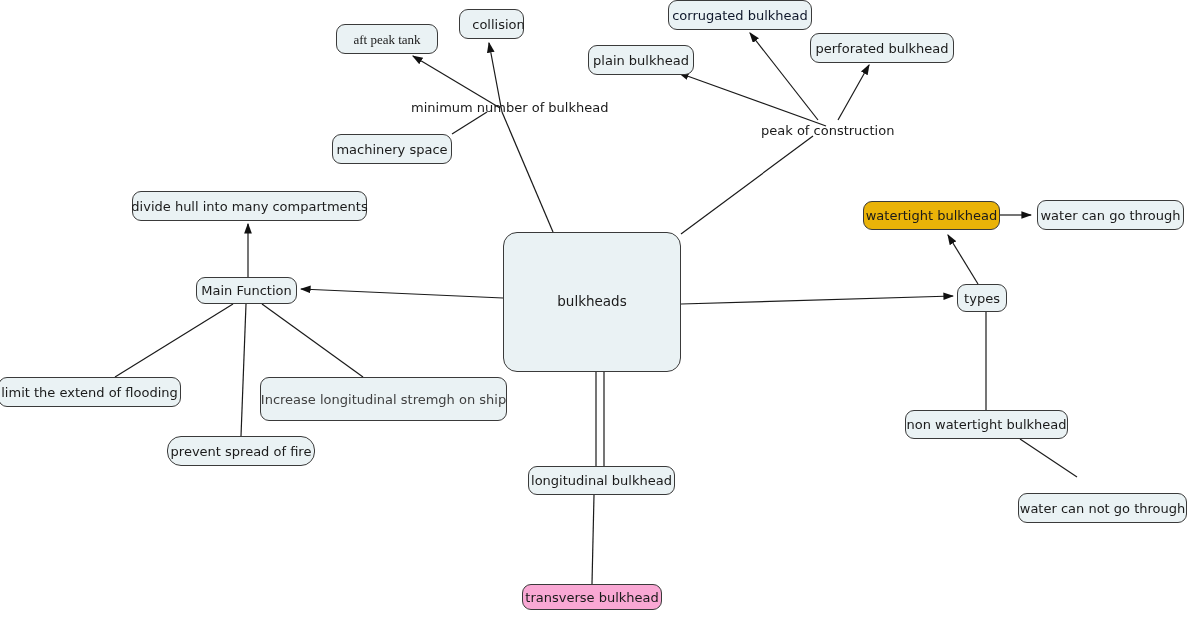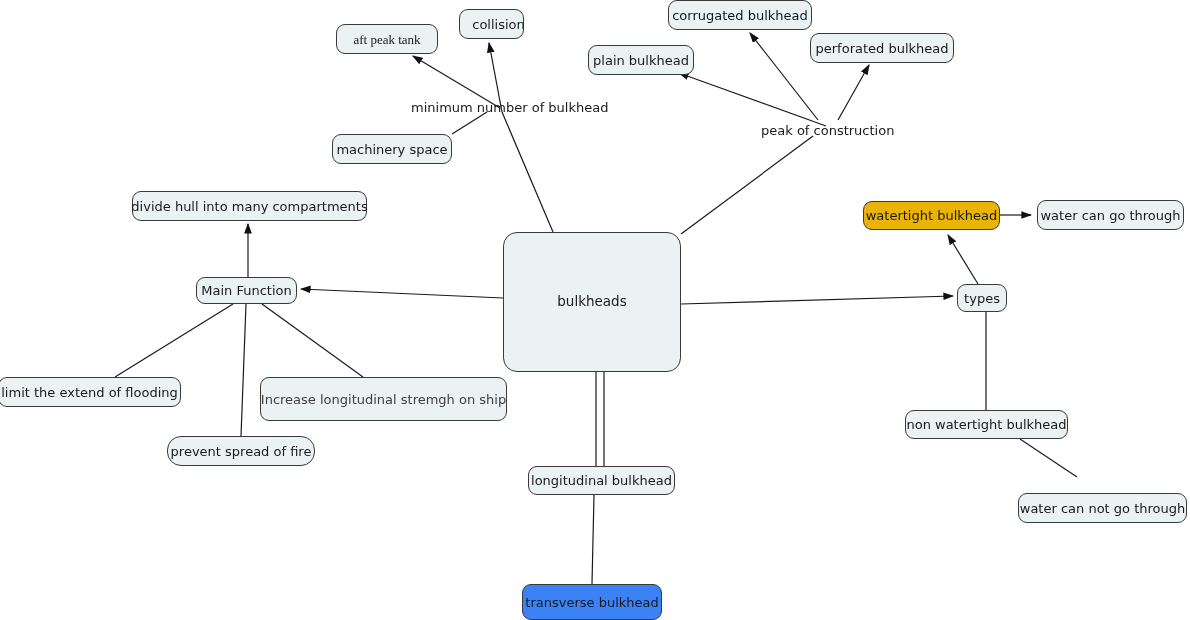--- a/index.html
+++ b/index.html
@@ -99,19 +99,19 @@
       <div class="node" style="left: 196px; top: 277px; width: 101px; height: 27px; background: rgb(234, 242, 244); border-color: rgb(58, 58, 58); color: rgb(26, 26, 26);">Main Function</div>
       <div class="node" style="left: -2px; top: 377px; width: 183px; height: 30px; background: rgb(234, 242, 244); border-color: rgb(58, 58, 58); color: rgb(26, 26, 26);">limit the extend of flooding</div>
       <div class="node" style="left: 167px; top: 436px; width: 148px; height: 30px; background: rgb(234, 242, 244); border-color: rgb(58, 58, 58); color: rgb(26, 26, 26); border-radius: 14px;">prevent spread of fire</div>
       <div class="node" style="left: 260px; top: 377px; width: 247px; height: 44px; background: rgb(234, 242, 244); border-color: rgb(58, 58, 58); color: #404040;">Increase longitudinal stremgh on ship</div>
       <div class="node" style="left: 863px; top: 201px; width: 137px; height: 29px; background: #eab308; border-color: rgb(58, 58, 58); color: rgb(26, 26, 26);">watertight bulkhead</div>
       <div class="node" style="left: 1037px; top: 200px; width: 147px; height: 30px; background: rgb(234, 242, 244); border-color: rgb(58, 58, 58); color: rgb(26, 26, 26);">water can go through</div>
       <div class="node" style="left: 957px; top: 284px; width: 50px; height: 28px; background: rgb(234, 242, 244); border-color: rgb(58, 58, 58); color: rgb(26, 26, 26);">types</div>
       <div class="node" style="left: 905px; top: 410px; width: 163px; height: 29px; background: rgb(234, 242, 244); border-color: rgb(58, 58, 58); color: rgb(26, 26, 26);">non watertight bulkhead</div>
       <div class="node" style="left: 1018px; top: 477px; width: 169px; height: 30px; background: rgb(234, 242, 244); border-color: rgb(58, 58, 58); color: rgb(26, 26, 26); margin-top: 16px;">water can not go through</div>
       <div class="node" style="left: 528px; top: 466px; width: 147px; height: 29px; background: rgb(234, 242, 244); border-color: rgb(58, 58, 58); color: rgb(26, 26, 26);">longitudinal bulkhead</div>
-      <div class="node" style="left: 522px; top: 584px; width: 140px; height: 36px; background: #3b82f6; border-color: rgb(58, 58, 58); color: rgb(26, 26, 26);">transverse bulkhead</div>
+      <div class="node" style="left: 522px; top: 584px; width: 140px; height: 26px; background: #f9a8d4; border-color: rgb(58, 58, 58); color: rgb(26, 26, 26);">transverse bulkhead</div>
     </div>
   <div id="label-layer">
       <div class="label" style="left: 411px; top: 101px; color: rgb(26, 26, 26);">minimum number of bulkhead</div>
       <div class="label" style="left: 761px; top: 124px; color: rgb(26, 26, 26);">peak of construction</div>
     </div>
 </div>
 
 </body></html>

